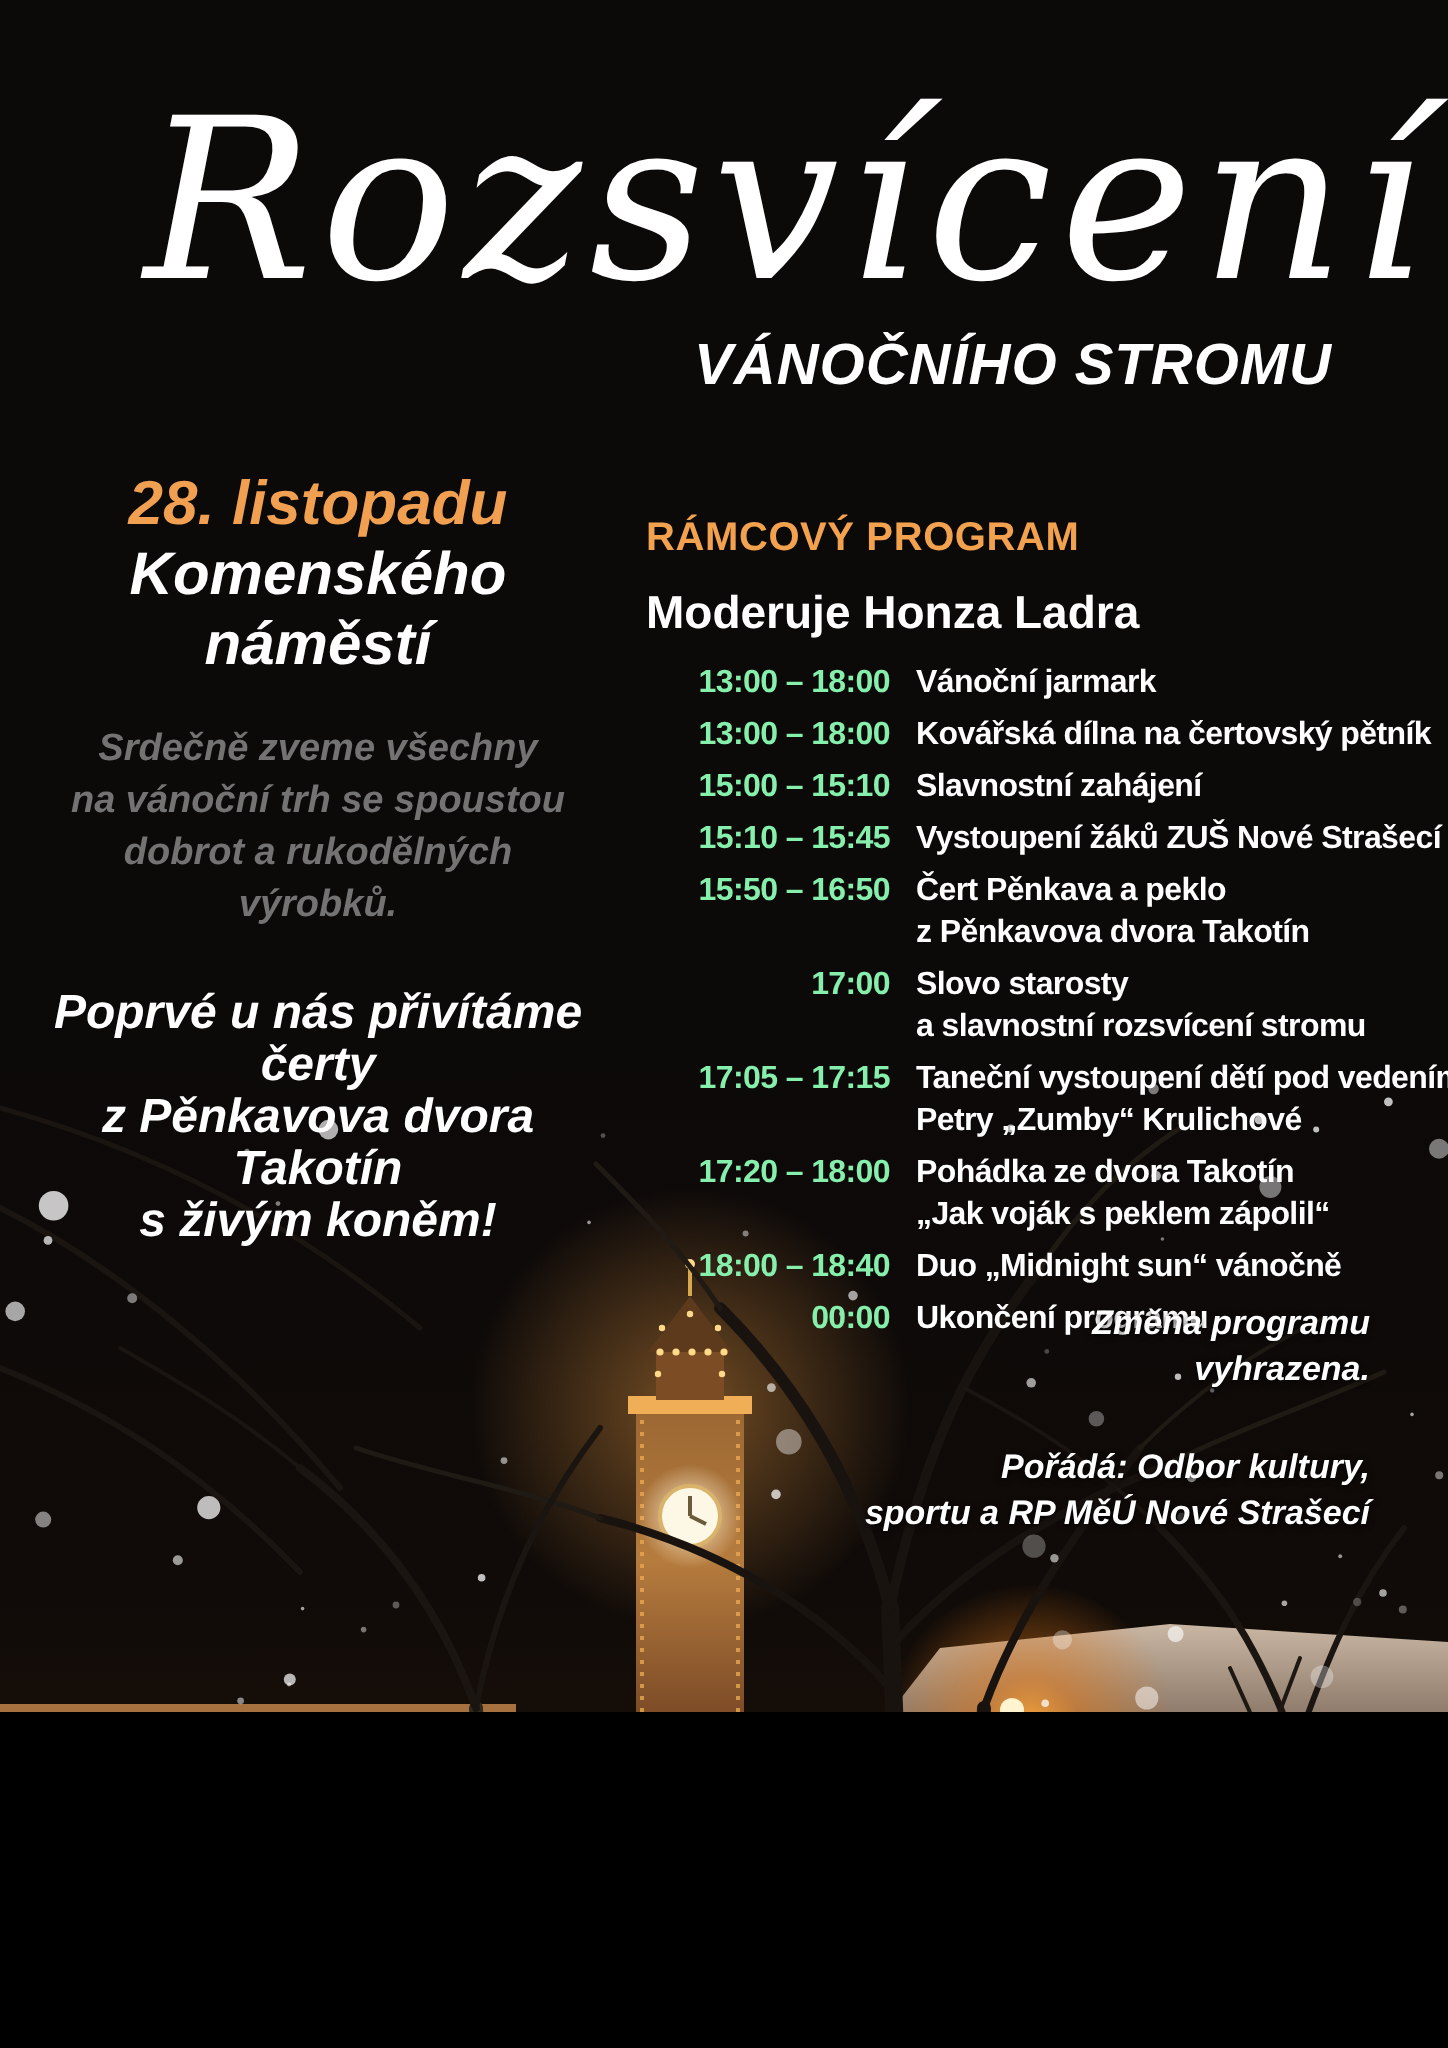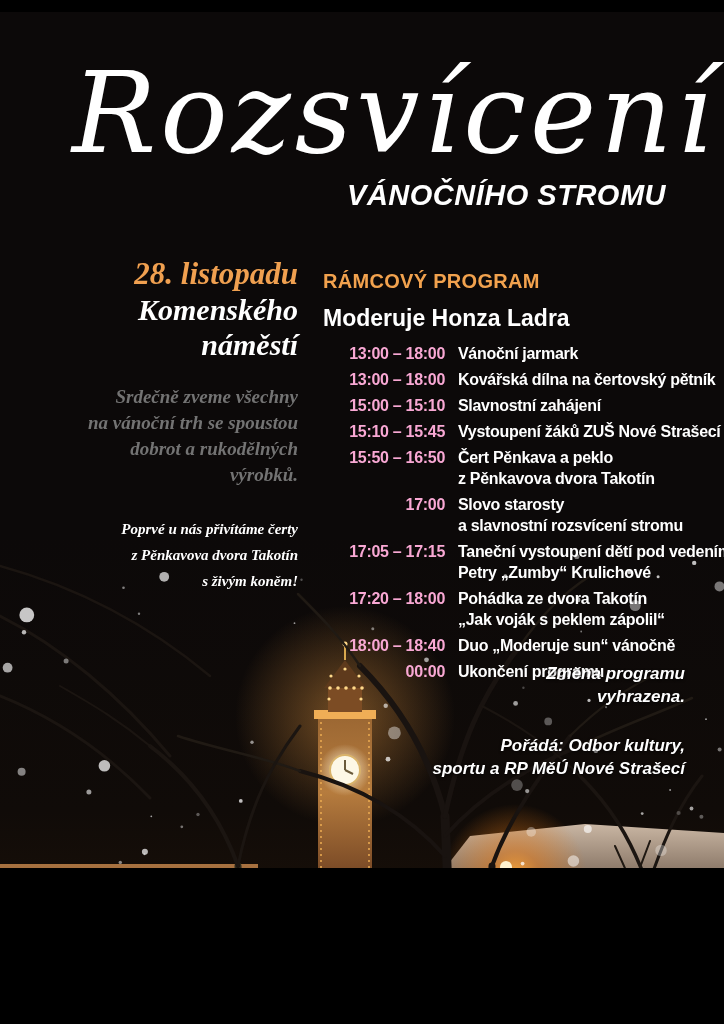--- a/index.html
+++ b/index.html
@@ -1,19 +1,19 @@
 <!DOCTYPE html>
 <html><head>
 <meta charset="utf-8">
 <style>
   html,body{margin:0;padding:0;background:#000;}
   .poster{
     position:relative;
     width:724px;height:856px;
-    margin:12px auto;
+    margin:0 auto;
     background:#0c0909;
     overflow:hidden;
     font-family:"Liberation Sans",sans-serif;
     color:#fff;
   }
   
   .scene{position:absolute;left:0;top:524px;width:724px;height:500px;}
   
   .title-script{
     position:absolute;left:72px;top:36px;width:600px;
@@ -21,32 +21,32 @@
     font-style:italic;font-weight:400;
     font-size:112px;line-height:130px;
     letter-spacing:4px;color:#fff;white-space:nowrap;
   }
   .title-sub{
     position:absolute;right:58px;top:167px;
     font-style:italic;font-weight:700;
     font-size:29px;letter-spacing:.5px;color:#fff;white-space:nowrap;
   }
   
-  .leftcol{position:absolute;left:20px;top:243px;width:278px;text-align:right;font-style:italic;font-family:Liberation Serif, serif;}
+  .leftcol{position:absolute;left:20px;top:233px;width:278px;text-align:center;font-style:italic;}
   .date{font-weight:700;font-size:31px;line-height:37px;color:#f0a050;}
   .place{font-weight:700;font-size:30px;line-height:35px;color:#fff;}
   .invite{margin-top:22px;font-weight:700;font-size:19px;line-height:26px;color:#737373;}
-  .firsttime{margin-top:28px;font-weight:700;font-size:15px;line-height:26px;color:#fff;}
+  .firsttime{margin-top:28px;font-weight:700;font-size:24px;line-height:26px;color:#fff;}
   
   .program{position:absolute;left:323px;top:258px;width:382px;}
   .prog-head{font-weight:700;font-size:20px;letter-spacing:.3px;color:#f2a24e;}
   .prog-host{margin-top:12px;font-weight:700;font-size:23px;color:#fff;}
   .prog-list{margin-top:11px;}
   .prog-row{display:flex;margin-bottom:5px;}
-  .p-time{width:122px;flex:0 0 122px;text-align:right;font-weight:700;font-size:16px;line-height:21px;letter-spacing:-.3px;color:#f9a8d4;}
+  .p-time{width:122px;flex:0 0 122px;text-align:right;font-weight:700;font-size:16px;line-height:21px;letter-spacing:-.3px;color:#86efac;}
   .p-desc{margin-left:13px;font-weight:700;font-size:16px;line-height:21px;letter-spacing:-.3px;color:#fff;white-space:nowrap;}
   
   .notes{position:absolute;right:39px;top:650px;text-align:right;font-style:italic;font-weight:700;font-size:17px;line-height:23px;color:#fff;text-shadow:0 1px 3px rgba(0,0,0,.8);}
   .note-org{margin-top:26px;}
   
   .logo-lsl{
     position:absolute;left:49px;top:913px;width:87px;height:38px;
     background:#fff;border-radius:3px;box-shadow:0 0 4px rgba(0,0,0,.5);
   }
   .logo-lsl svg{display:block;}
@@ -416,21 +416,21 @@
         <div class="prog-row">
           <div class="p-time">17:20 – 18:00</div>
           <div class="p-desc">
             <div>Pohádka ze dvora Takotín</div>
             <div>„Jak voják s peklem zápolil“</div>
           </div>
         </div>
         <div class="prog-row">
           <div class="p-time">18:00 – 18:40</div>
           <div class="p-desc">
-            <div>Duo „Moderuje sun“ vánočně</div>
+            <div>Duo „Midnight sun“ vánočně</div>
           </div>
         </div>
         <div class="prog-row">
           <div class="p-time">00:00</div>
           <div class="p-desc">
             <div>Ukončení programu</div>
           </div>
         </div>
       </div>
   </div>

